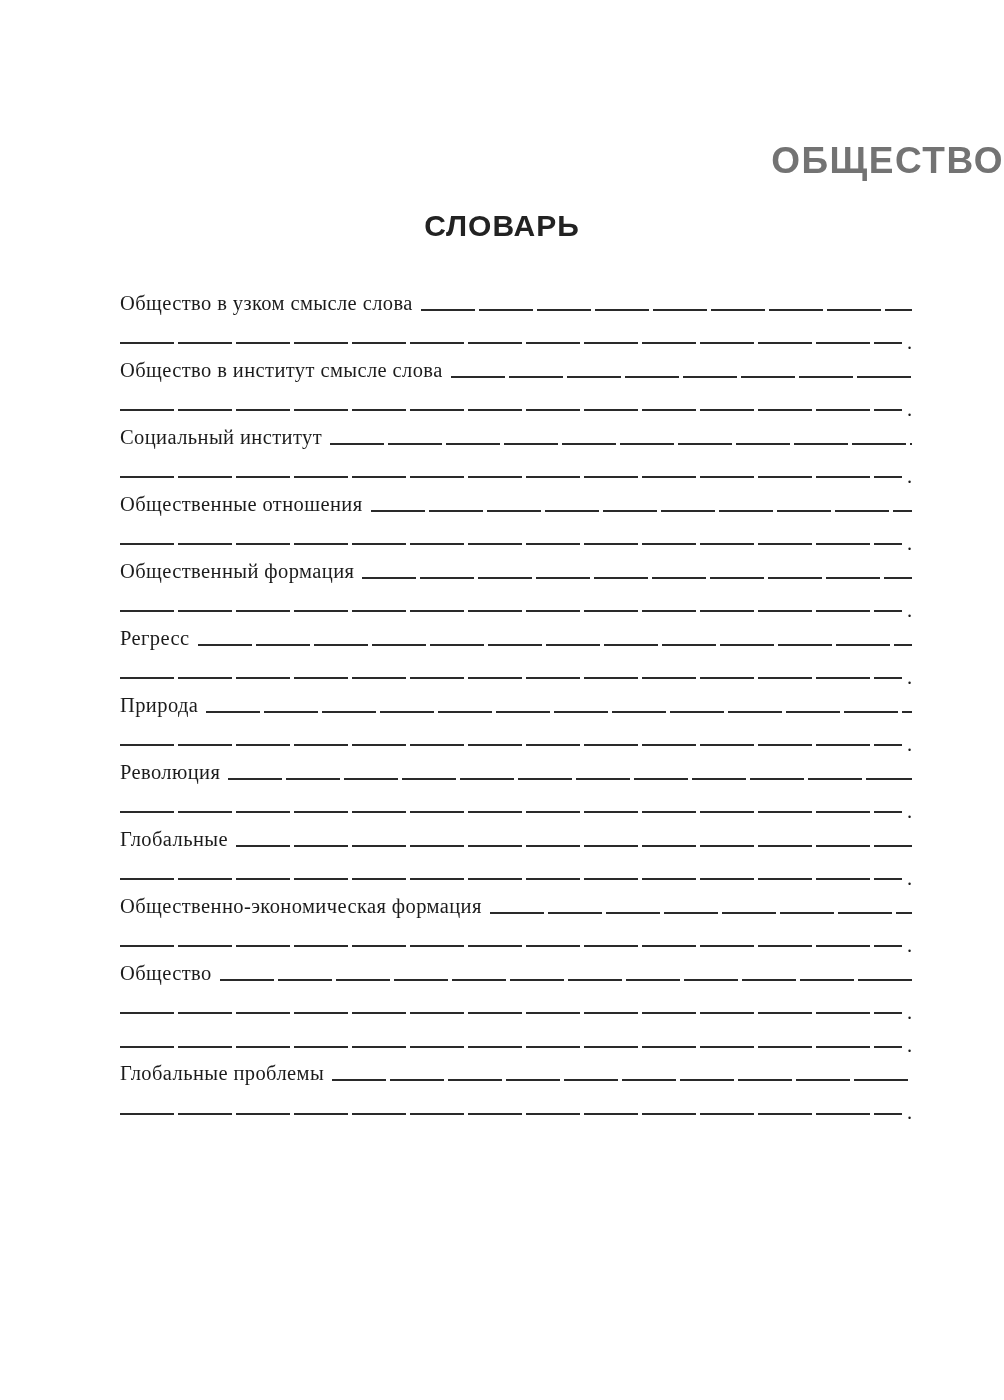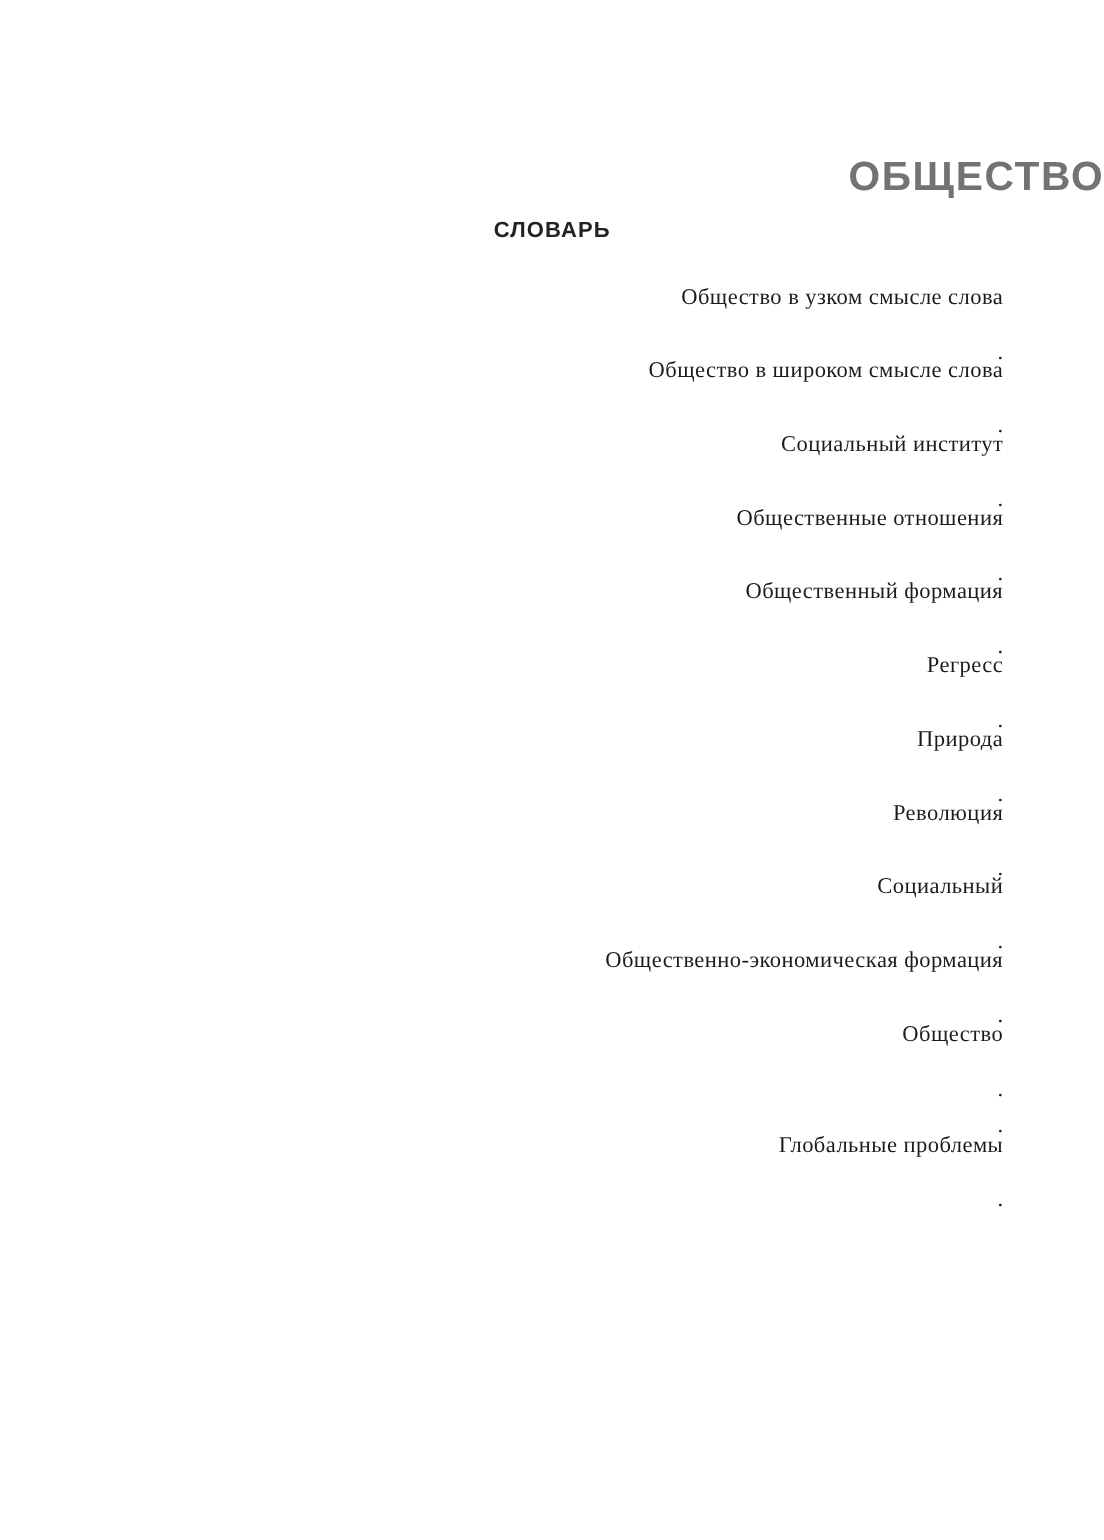--- a/index.html
+++ b/index.html
@@ -22,38 +22,37 @@
   }
   .title {
     font-size: 37px;
     font-weight: bold;
     letter-spacing: 1.5px;
     color: #737373;
     line-height: 1;
     text-align: right;
   }
   .subtitle {
-    font-size: 20px;
+    font-size: 30px;
     font-weight: bold;
     letter-spacing: 1px;
     color: #222222;
-    margin-top: 20px;
+    margin-top: 32px;
     line-height: 1;
   }
   .glossary {
     margin: 40px 92px 0 120px;
   }
   .entry {
     
   }
   .entry-line {
     display: flex;
     align-items: flex-end;
     height: 33.5px;
-    flex-direction: column;
   }
   .term {
     font-size: 20.5px;
     line-height: 1.1;
     white-space: nowrap;
     letter-spacing: 0.4px;
     color: #1b1b1b;
   }
   .fill {
     flex: 1 1 auto;
@@ -92,21 +91,21 @@
       <span class="fill"></span>
     </div>
     <div class="entry-line">
       <span class="fill full"></span>
       <span class="terminator">.</span>
     </div>
   </div>
 
   <div class="entry">
     <div class="entry-line">
-      <span class="term">Общество в широком смысле слова</span>
+      <span class="term">Общество в институт смысле слова</span>
       <span class="fill"></span>
     </div>
     <div class="entry-line">
       <span class="fill full"></span>
       <span class="terminator">.</span>
     </div>
   </div>
 
   <div class="entry">
     <div class="entry-line">
@@ -169,21 +168,21 @@
       <span class="fill"></span>
     </div>
     <div class="entry-line">
       <span class="fill full"></span>
       <span class="terminator">.</span>
     </div>
   </div>
 
   <div class="entry">
     <div class="entry-line">
-      <span class="term">Социальный</span>
+      <span class="term">Глобальные</span>
       <span class="fill"></span>
     </div>
     <div class="entry-line">
       <span class="fill full"></span>
       <span class="terminator">.</span>
     </div>
   </div>
 
   <div class="entry">
     <div class="entry-line">

